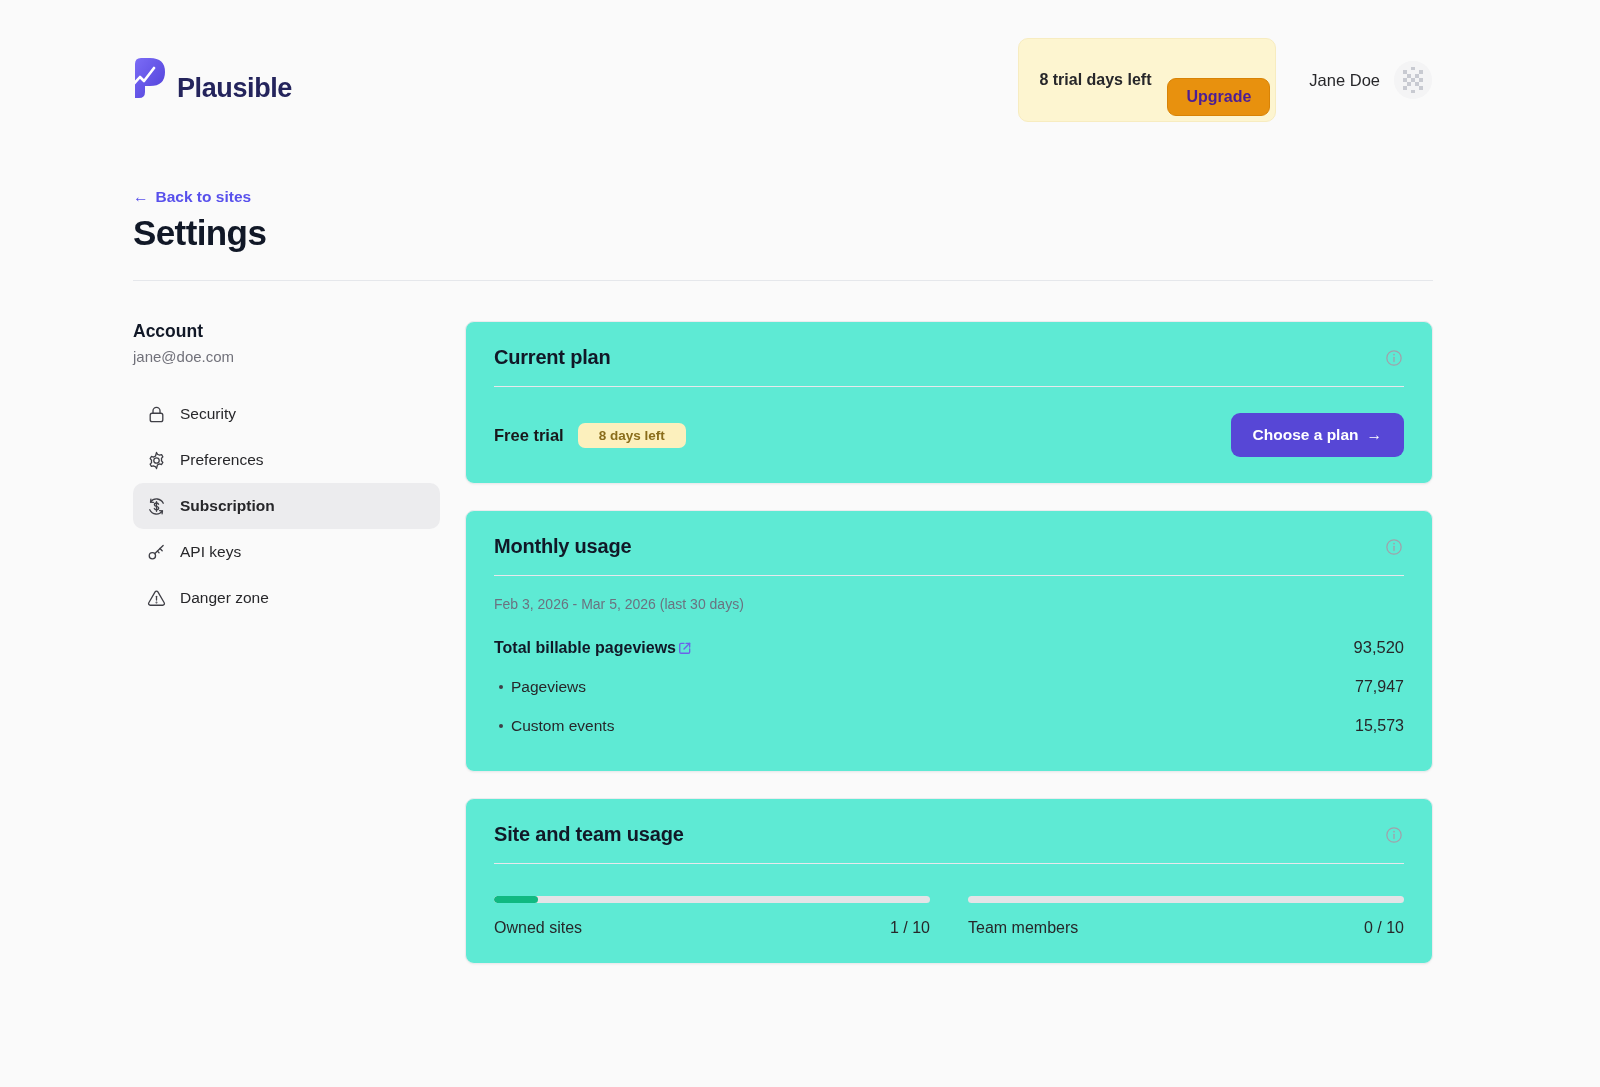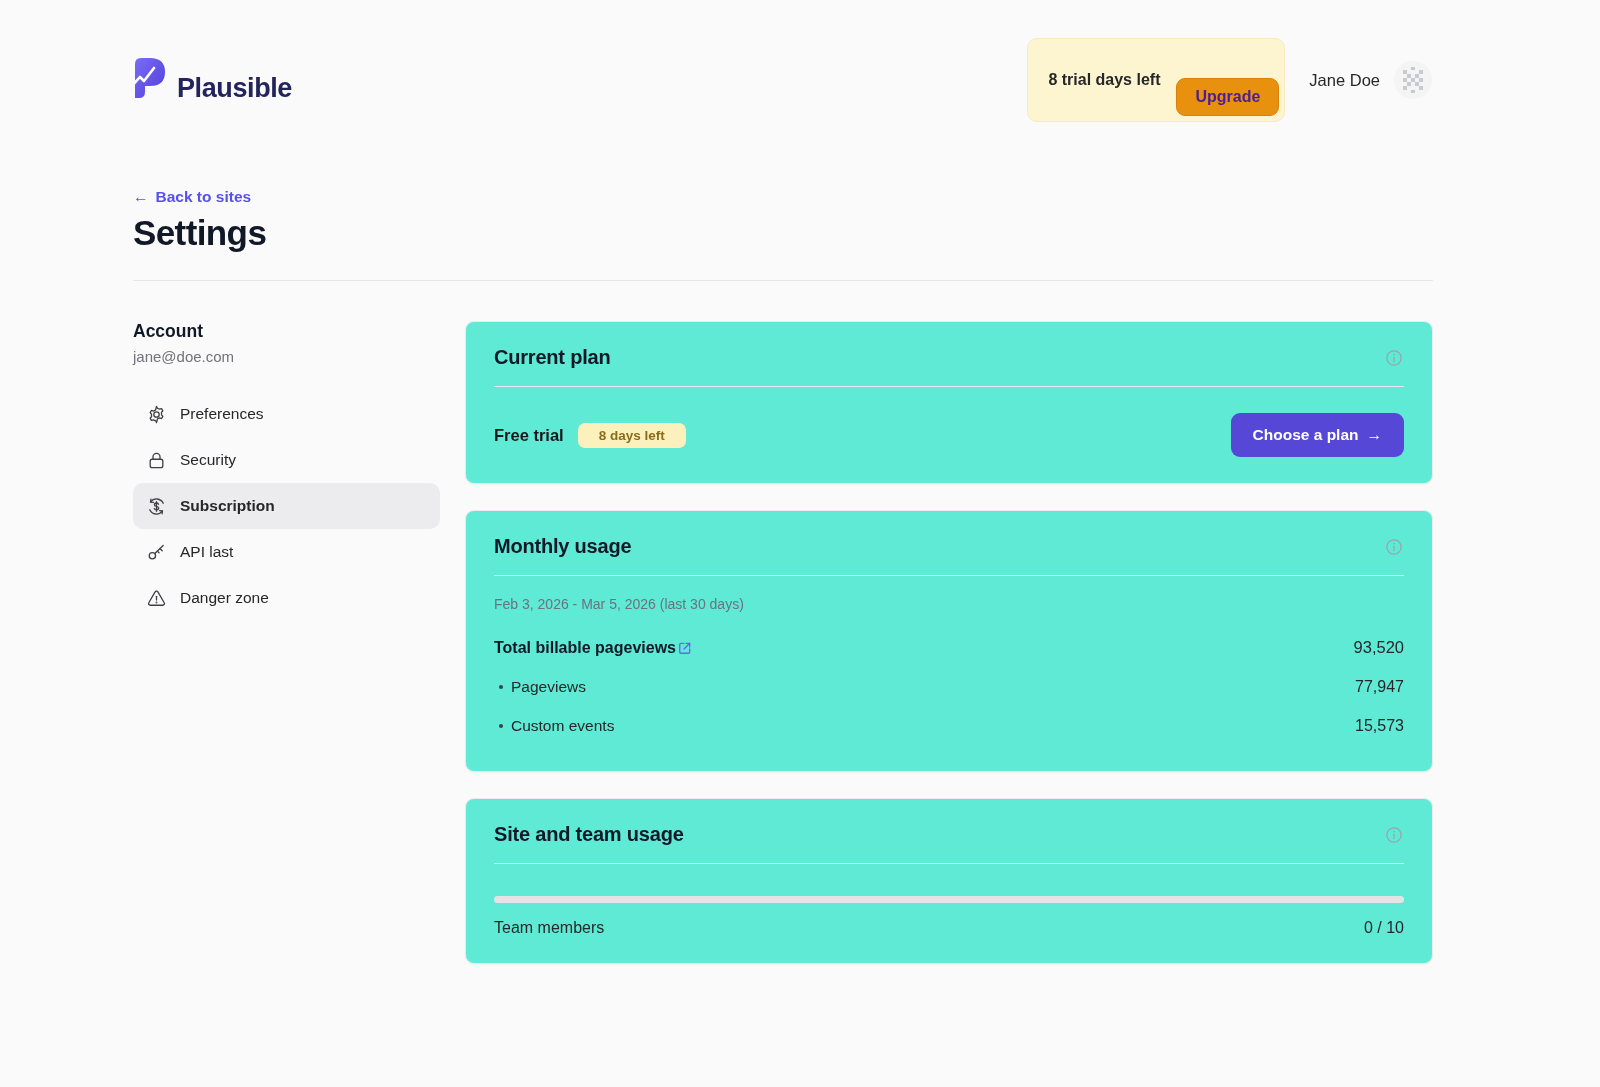--- a/index.html
+++ b/index.html
@@ -4,21 +4,21 @@
 <style>
   * { margin:0; padding:0; box-sizing:border-box; }
   html,body { background:#fafafa; }
   body { font-family:"Liberation Sans","DejaVu Sans",sans-serif; color:#1f2937; }
   .page { width:1600px; height:1087px; background:#fafafa; position:relative; overflow:hidden; }
 
   
   .topbar { display:flex; align-items:center; justify-content:space-between; padding:38px 168px 0 133px; }
   .logo { display:flex; align-items:flex-end; gap:10px; }
   .logo-word { font-size:27px; font-weight:700; color:#24245c; letter-spacing:-0.4px; }
-  .top-right { display:flex; align-items:center; gap:24px; }
+  .top-right { display:flex; align-items:center; gap:33px; }
   .trial-pill { display:flex; align-items:center; gap:16px; background:#fdf5d0; border:1px solid #f7ecc0; border-radius:10px; padding:5px 5px 5px 20px; }
   .trial-pill-text { font-size:16px; font-weight:600; color:#27272a; }
   .upgrade-btn { background:#e8910e; border:1px solid #d88306; color:#4c1d95; font-size:16px; font-weight:600; border-radius:9px; padding:9px 18px; cursor:pointer; font-family:inherit;margin-top:34px; }
   .user-cluster { display:flex; align-items:center; gap:14px; }
   .user-name { font-size:16.5px; font-weight:500; color:#27272a; }
   .avatar { width:38px; height:38px; border-radius:50%; background:#f4f4f5; overflow:hidden; display:block; }
 
   
   .page-head { padding:66px 168px 0 133px; }
   .back-link { display:inline-flex; gap:7px; align-items:center; color:#5850ec; font-size:15.5px; font-weight:700; text-decoration:none; cursor:pointer; }
@@ -142,35 +142,35 @@
 
   <div class="content">
 
     <div class="sidebar">
       <div class="acct-title">Account</div>
       <div class="acct-email">jane@doe.com</div>
 
       <nav class="nav">
         <a class="nav-item">
           <span class="nav-icon">
+            <svg viewBox="0 0 24 24" fill="none" stroke="currentColor" stroke-width="1.5" stroke-linecap="round">
+              <rect x="4.8" y="10.6" width="14.4" height="9.6" rx="2.2"></rect>
+              <path d="M8 10.6V7.8a4 4 0 0 1 8 0v2.8"></path>
+            </svg>
+          </span>
+          <span>Security</span>
+        </a>
+        <a class="nav-item">
+          <span class="nav-icon">
             <svg viewBox="0 0 24 24" fill="none" stroke="currentColor" stroke-width="1.5" stroke-linejoin="round">
               <circle cx="12" cy="12" r="3.1"></circle>
               <path d="M12 2.8l1.15 2.1a7.4 7.4 0 0 1 2.35 1l2.3-.68 1.45 2.5-1.6 1.83a7.4 7.4 0 0 1 0 2.7l1.6 1.83-1.45 2.5-2.3-.68a7.4 7.4 0 0 1-2.35 1L12 21.2l-1.15-2.1a7.4 7.4 0 0 1-2.35-1l-2.3.68-1.45-2.5 1.6-1.83a7.4 7.4 0 0 1 0-2.7L4.75 9.92 6.2 7.42l2.3.68a7.4 7.4 0 0 1 2.35-1L12 2.8z"></path>
             </svg>
           </span>
           <span>Preferences</span>
-        </a>
-        <a class="nav-item">
-          <span class="nav-icon">
-            <svg viewBox="0 0 24 24" fill="none" stroke="currentColor" stroke-width="1.5" stroke-linecap="round">
-              <rect x="4.8" y="10.6" width="14.4" height="9.6" rx="2.2"></rect>
-              <path d="M8 10.6V7.8a4 4 0 0 1 8 0v2.8"></path>
-            </svg>
-          </span>
-          <span>Security</span>
         </a>
         <a class="nav-item active">
           <span class="nav-icon">
             <svg viewBox="0 0 24 24" fill="none" stroke="currentColor" stroke-width="1.5" stroke-linecap="round" stroke-linejoin="round">
               <path d="M19.7 8.3A8.4 8.4 0 0 0 5.2 6.9"></path>
               <path d="M5.6 3.7l-.4 3.2 3.2.4"></path>
               <path d="M4.3 15.7a8.4 8.4 0 0 0 14.5 1.4"></path>
               <path d="M18.4 20.3l.4-3.2-3.2-.4"></path>
               <path d="M14.4 9.4c-.4-.9-1.3-1.4-2.4-1.4-1.3 0-2.4.7-2.4 1.9 0 1.1 1 1.6 2.4 1.9 1.4.3 2.5.8 2.5 2 0 1.2-1.1 1.9-2.5 1.9-1.1 0-2.1-.5-2.5-1.4"></path>
               <path d="M12 6.6v10.8"></path>
@@ -180,21 +180,21 @@
         </a>
         <a class="nav-item">
           <span class="nav-icon">
             <svg viewBox="0 0 24 24" fill="none" stroke="currentColor" stroke-width="1.5" stroke-linecap="round" stroke-linejoin="round">
               <circle cx="7.3" cy="15.7" r="3.6"></circle>
               <path d="M10.2 13.1L19.6 3.9"></path>
               <path d="M15.9 7.5l2.6 2.6"></path>
               <path d="M13 10.4l1.9 1.9"></path>
             </svg>
           </span>
-          <span>API last</span>
+          <span>API keys</span>
         </a>
         <a class="nav-item">
           <span class="nav-icon">
             <svg viewBox="0 0 24 24" fill="none" stroke="currentColor" stroke-width="1.5" stroke-linecap="round" stroke-linejoin="round">
               <path d="M10.4 4.4a1.85 1.85 0 0 1 3.2 0l7.2 12.5a1.85 1.85 0 0 1-1.6 2.8H4.8a1.85 1.85 0 0 1-1.6-2.8z"></path>
               <path d="M12 9.5v4.2"></path>
               <circle cx="12" cy="16.6" r="0.35" fill="currentColor"></circle>
             </svg>
           </span>
           <span>Danger zone</span>
@@ -286,20 +286,29 @@
                 <path d="M12 11.2v5"></path>
                 <circle cx="12" cy="7.9" r="0.4" fill="currentColor"></circle>
             </svg>
           </span>
         </div>
         <hr class="card-divider">
         <div class="card-body">
           <div class="meters">
             <div class="meter">
               <div class="meter-track">
+                <div class="meter-fill" style="width: 10%;"></div>
+              </div>
+              <div class="meter-info">
+                <span class="meter-label">Owned sites</span>
+                <span class="meter-value">1 / 10</span>
+              </div>
+            </div>
+            <div class="meter">
+              <div class="meter-track">
                 <div class="meter-fill" style="width: 0%;"></div>
               </div>
               <div class="meter-info">
                 <span class="meter-label">Team members</span>
                 <span class="meter-value">0 / 10</span>
               </div>
             </div>
           </div>
         </div>
       </section>

